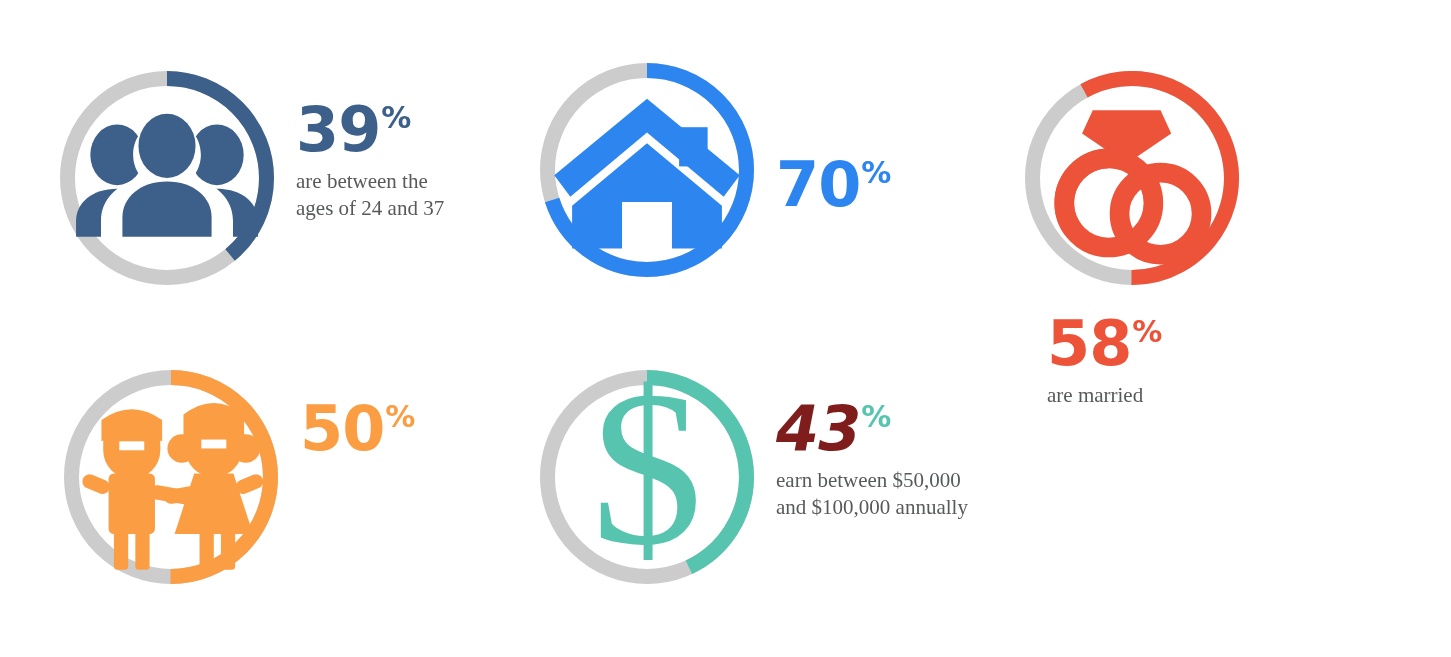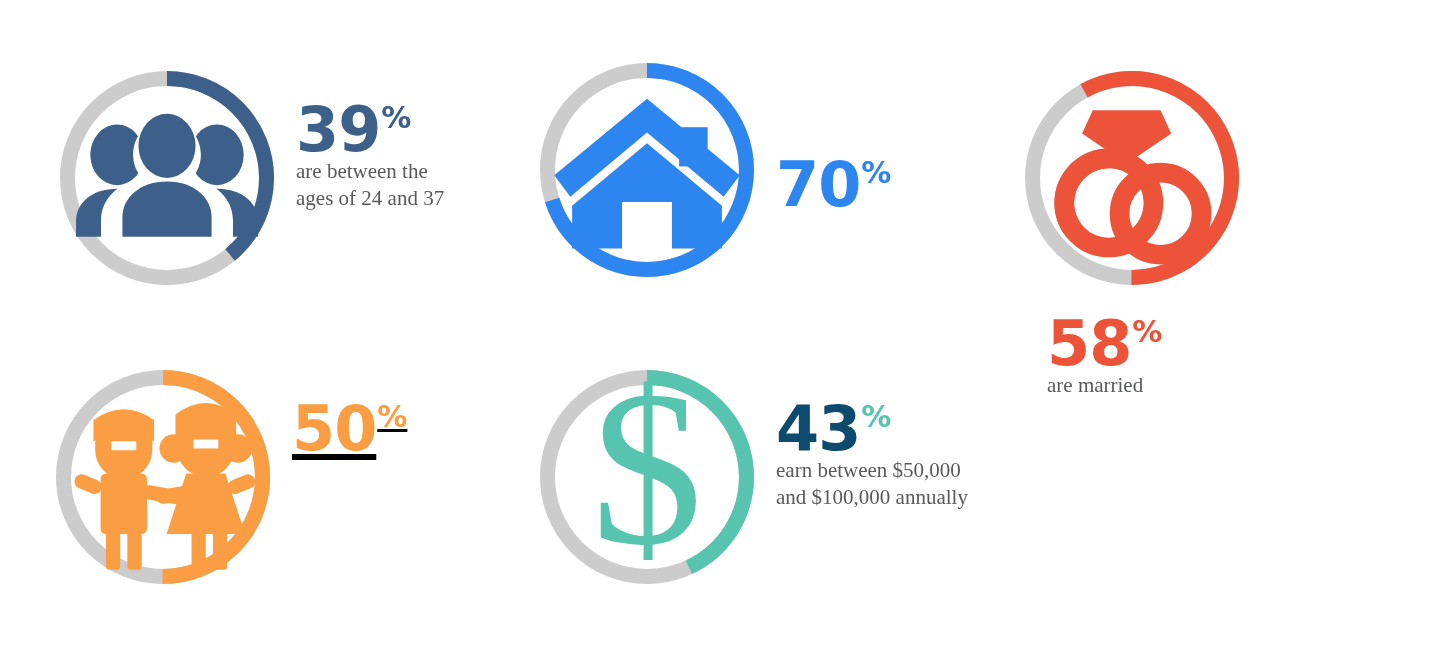--- a/index.html
+++ b/index.html
@@ -71,20 +71,21 @@
     font-size: 30px;
     line-height: 1;
     margin-top: 2px;
     margin-left: 1px;
   }
   .desc {
     font-family: "Liberation Serif", "DejaVu Serif", serif;
     font-size: 21px;
     color: #58595b;
     line-height: 1.28;
+    margin-top: 10px;
     white-space: pre-line;
   }
 </style>
 </head>
 <body>
 
 <div id="canvas">
     <div class="stat" style="left: 60px; top: 71px;">
       <div class="ring-wrap">
         <svg viewBox="0 0 214 214">
@@ -155,21 +156,21 @@
         </div>
       </div>
       <div class="text-col">
         <div class="pct-line">
           <span class="pct-num" style="color: rgb(236, 83, 56);">58</span>
           <span class="pct-sign" style="color: rgb(236, 83, 56);">%</span>
         </div>
         <div class="desc">are married</div>
       </div>
     </div>
-    <div class="stat" style="left: 56px; top: 370px; text-decoration: underline;">
+    <div class="stat" style="left: 64px; top: 370px;">
       <div class="ring-wrap">
         <svg viewBox="0 0 214 214">
           <circle cx="107" cy="107" r="99.5" fill="none" stroke="#cccccc" stroke-width="15"></circle>
           <circle cx="107" cy="107" r="99.5" fill="none" stroke="#fb9d43" stroke-width="15" stroke-dasharray="312.59 625.18" transform="rotate(-90 107 107)"></circle>
         </svg>
         <div class="icon-holder">
           <svg viewBox="0 0 120 120" width="128" height="128">
             <g fill="#fb9d43">
               <path d="M21 28 q17 -12 34 0 l0 12 q-17 -7 -34 0 Z"></path>
               <path d="M22 34 h32 v11 a16 16 0 0 1 -32 0 Z"></path>
@@ -209,20 +210,20 @@
         <div class="icon-holder">
           <svg viewBox="0 0 120 120" width="128" height="128">
             <g fill="#57c4b0">
               <text x="60" y="97" text-anchor="middle" font-family="&quot;Liberation Serif&quot;, &quot;DejaVu Serif&quot;, serif" font-size="125" font-weight="normal" fill="#57c4b0">$</text>
             </g>
           </svg>
         </div>
       </div>
       <div class="text-col">
         <div class="pct-line">
-          <span class="pct-num" style="color: #0c4a6e;">43</span>
+          <span class="pct-num" style="color: #7f1d1d; font-style: italic;">43</span>
           <span class="pct-sign" style="color: rgb(87, 196, 176);">%</span>
         </div>
         <div class="desc">earn between $50,000
 and $100,000 annually</div>
       </div>
     </div>
   </div>
 
 </body></html>

